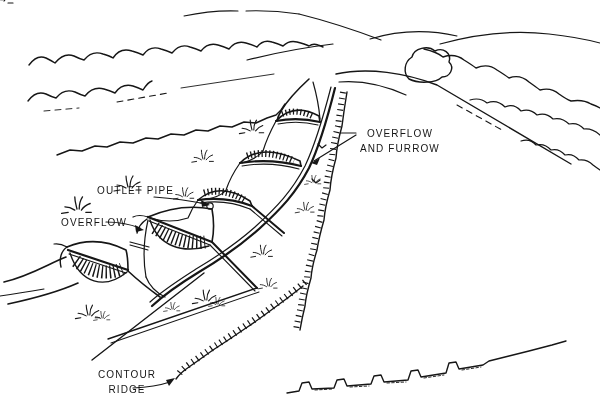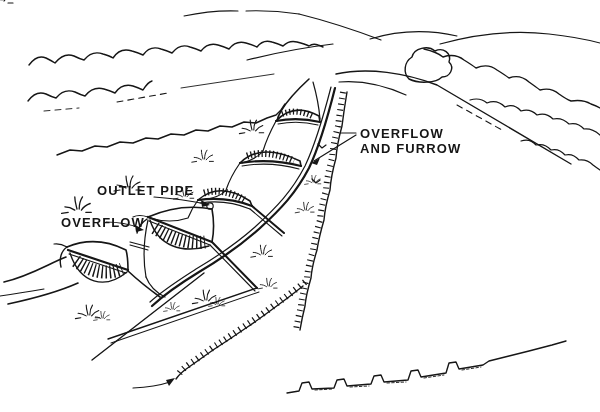--- a/index.html
+++ b/index.html
@@ -13,22 +13,22 @@
   .w09{stroke-width:.9px} .w1{stroke-width:1.1px} .w12{stroke-width:1.2px}
   .w14{stroke-width:1.4px} .w16{stroke-width:1.6px} .w2{stroke-width:2px} .w22{stroke-width:2.2px}
   .hatch{ stroke-width:7px; stroke-dasharray:1.3 2.4; stroke-linecap:butt; }
   .hatch-lg{ stroke-width:13px; stroke-dasharray:1.4 2.6; stroke-linecap:butt; }
   .ticks{ stroke-width:6px; stroke-dasharray:1.1 4.6; stroke-linecap:butt; }
   .dashline{ stroke-dasharray:6 5; }
   .dotline{ stroke-dasharray:2.5 2.2; }
   .fillink{ fill:var(--ink); stroke:none; }
   .lbl{
     position:absolute; color:var(--ink);
-    font-weight:bold; font-size:13px; letter-spacing:1.1px; line-height:14.5px;
-    white-space:nowrap; text-transform:uppercase;
+    font-weight:normal; font-size:10px; letter-spacing:1.1px; line-height:14.5px;
+    white-space:nowrap; text-transform:uppercase;text-align:center;
   }
 </style>
 </head>
 <body>
 
 <div class="stage">
 <svg width="600" height="412" viewBox="0 0 600 412">
 
   <g>
     <path class="w1" d="M184,16 Q212,10 238,11"></path>
@@ -192,13 +192,17 @@
   </div>
 
   <div class="lbl" style="left:97px; top:184px;">
     <div>OUTLET PIPE</div>
   </div>
 
   <div class="lbl" style="left:61px; top:216px;">
     <div>OVERFLOW</div>
   </div>
 
+  <div class="lbl" style="left:98px; top:367px; line-height:15px;">
+    <div>CONTOUR</div>
+    <div>RIDGE</div>
+  </div>
 </div>
 
 </body></html>

